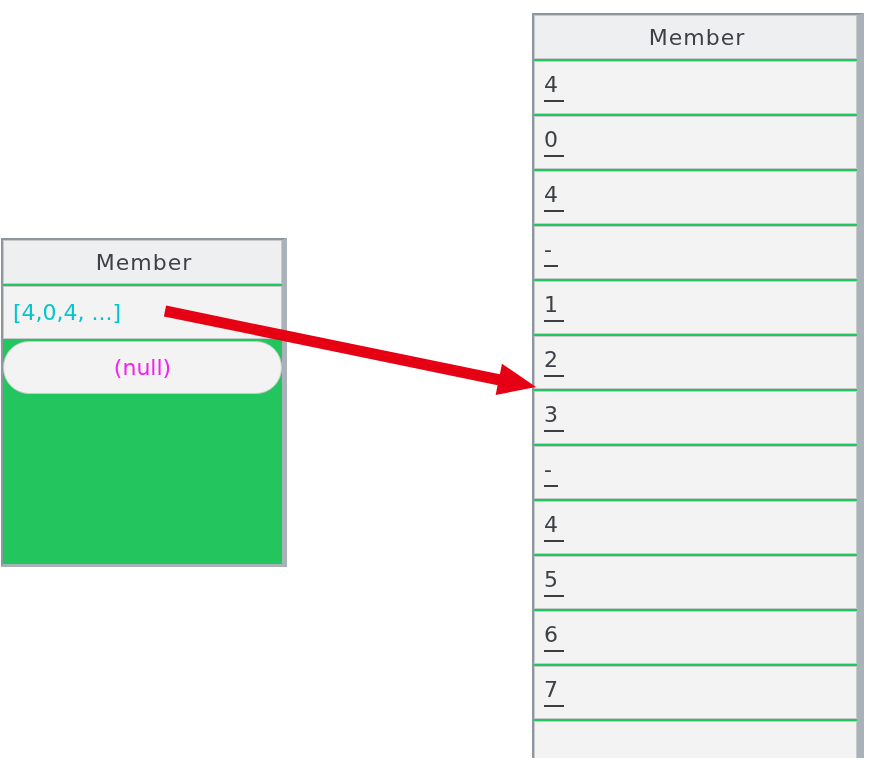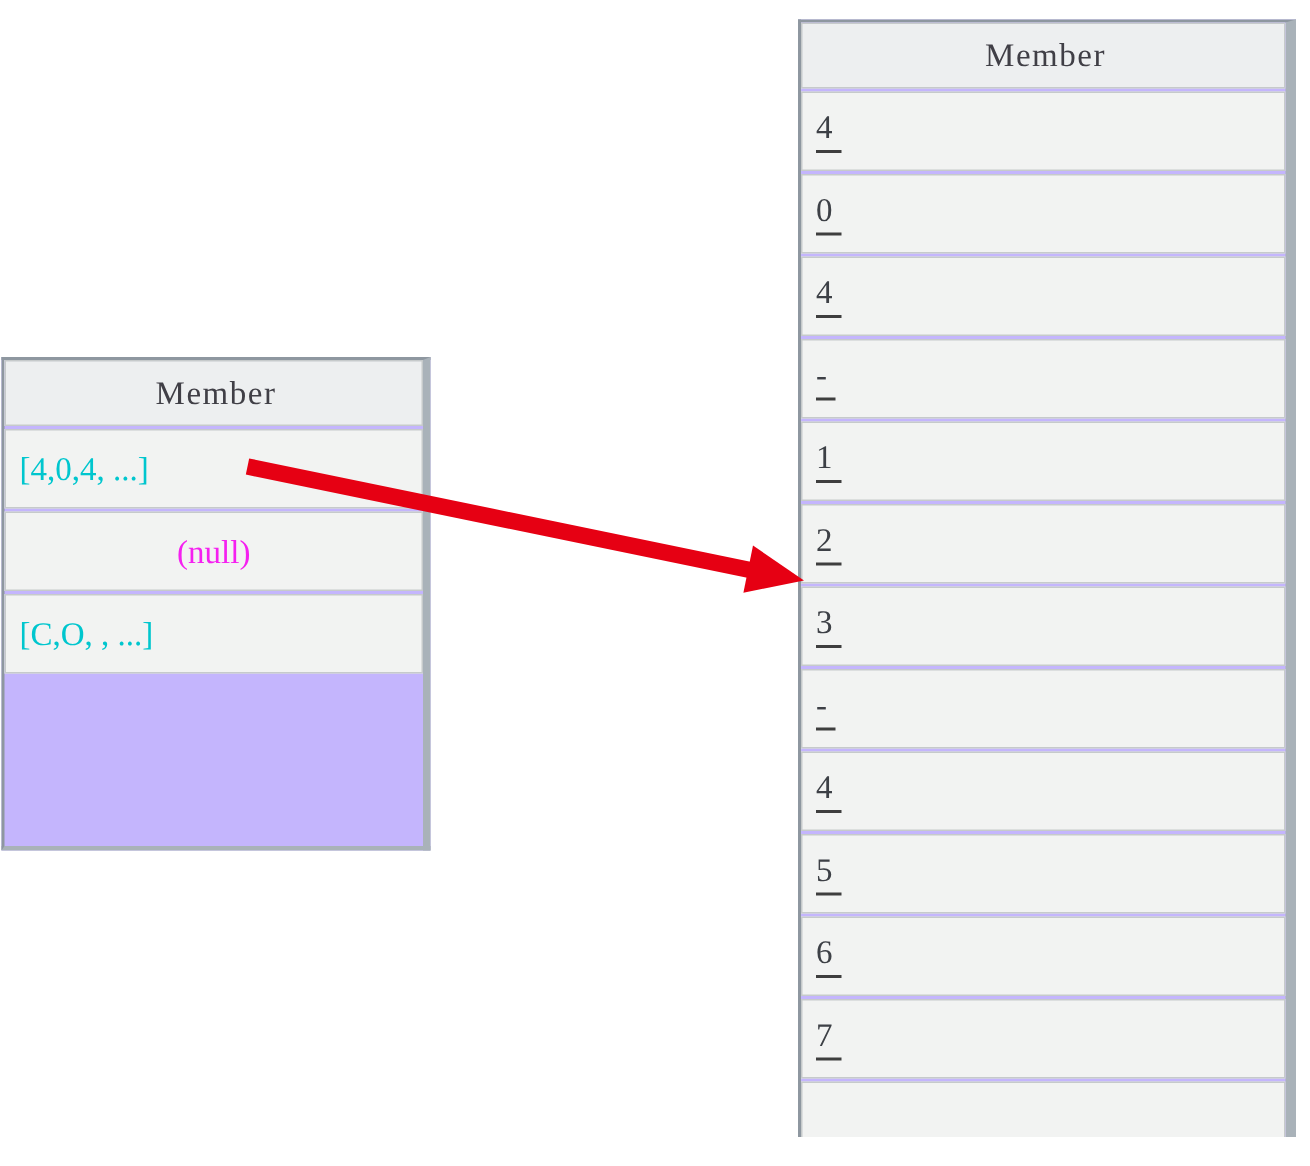--- a/index.html
+++ b/index.html
@@ -6,24 +6,23 @@
   body{
     position:relative;
     width:873px;height:777px;
     background:#ffffff;
     font-family:"DejaVu Sans","Liberation Sans",sans-serif;
     overflow:hidden;
   }
   .datatable{
     position:absolute;
     box-sizing:border-box;
-    background:#c4b5fd;
+    background:#22c55e;
     border-top:2px solid #8e97a0;
     border-left:2px solid #8e97a0;
-    font-family:Liberation Serif, serif;
   }
   .datatable.left{
     left:1px;top:238px;width:286px;height:329px;
     border-right:5px solid #a9b2b9;
     border-bottom:3px solid #a9b2b9;
   }
   .datatable.right{
     left:532px;top:13px;width:332px;height:745px;
     border-right:7px solid #a9b2b9;
     overflow:hidden;
@@ -44,42 +43,41 @@
   .cell.header{
     height:44px;
     background:#edeff0;
     justify-content:center;
     color:#403f46;
     letter-spacing:1px;
   }
   .cell.row{height:53px;}
   .cell.row.cyan{color:var(--cyan);}
   .cell.row.magenta{color:var(--magenta);justify-content:center;padding-left:6px;}
-  .cell.row.center{justify-content:center;}
+  .cell.row.center{justify-content:center;border-radius:26px;}
   .link{
     display:inline-block;
     color:var(--link);
     border-bottom:2px solid #3e3e3e;
     padding:0 6px 3px 0;
     line-height:1.05;
   }
   #arrow-overlay{
     position:absolute;left:0;top:0;width:873px;height:777px;
     pointer-events:none;
   }
 </style>
 </head>
 <body style="--cyan: #00c6ce; --magenta: #f520f0; --link: #3d4046;">
 
 <div class="datatable left">
   <div class="cell header">Member</div>
   <div id="left-rows">
       <div class="cell row cyan">[4,0,4, ...]</div>
       <div class="cell row magenta center">(null)</div>
-      <div class="cell row cyan">[C,O, , ...]</div>
     </div>
 </div>
 
 <div class="datatable right">
   <div class="cell header">Member</div>
   <div id="right-rows">
       <div class="cell row">
         <span class="link">4</span>
       </div>
       <div class="cell row">

